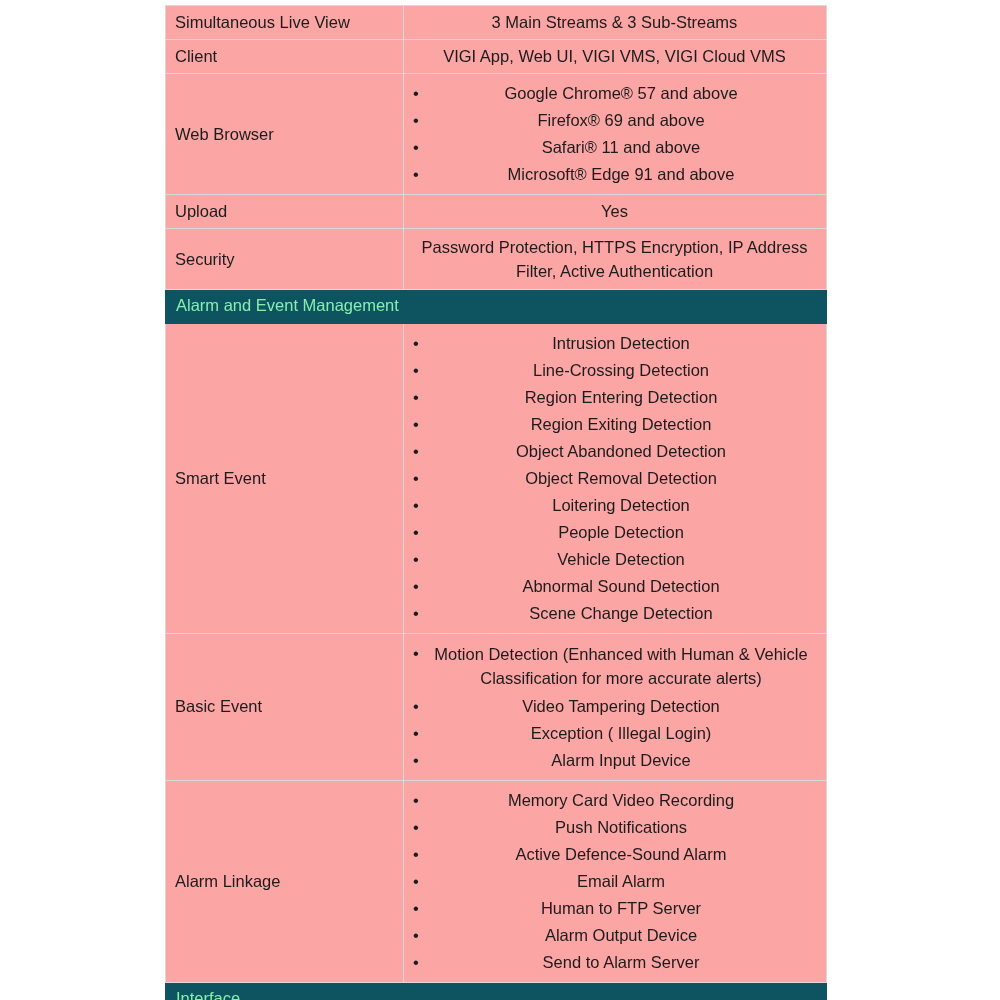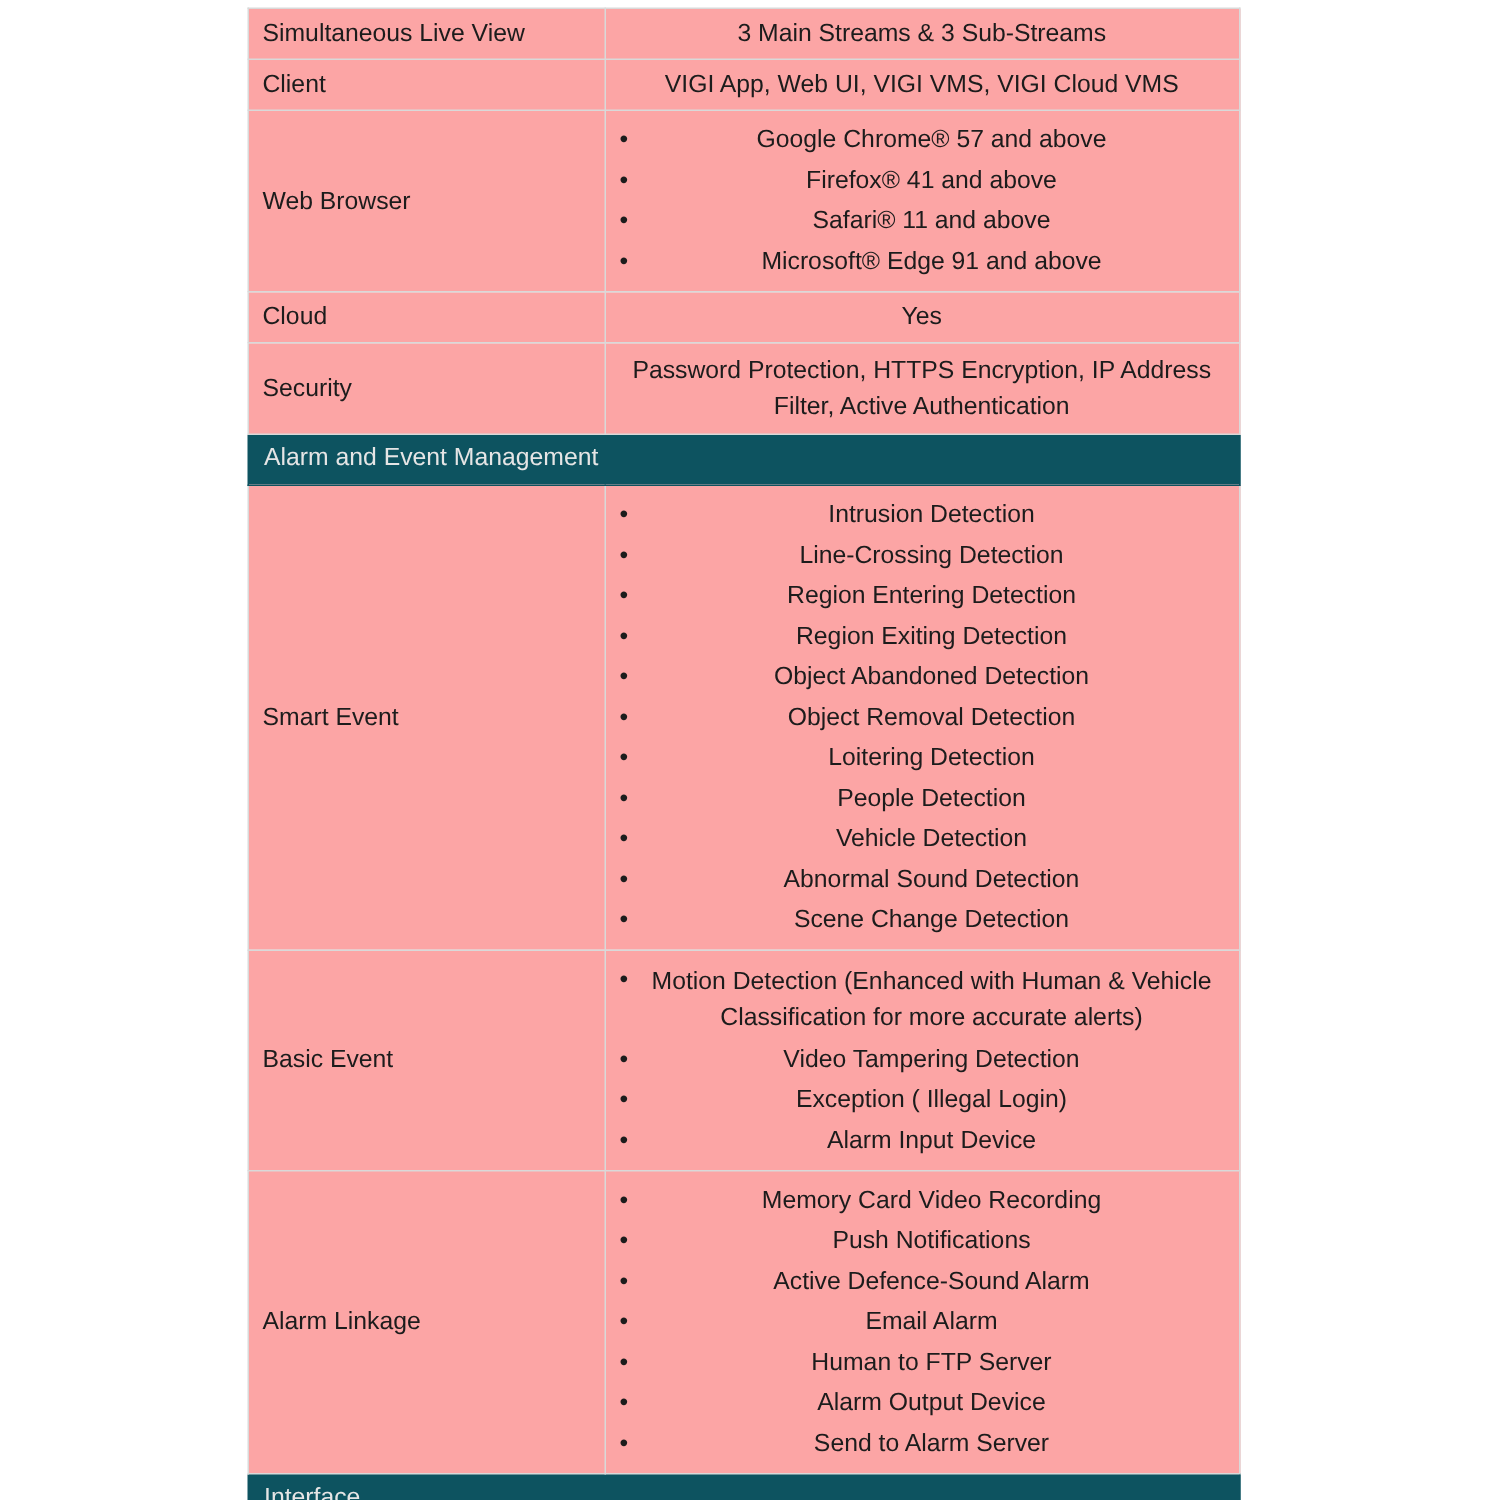--- a/index.html
+++ b/index.html
@@ -49,21 +49,21 @@
 
   td.value-cell {
     padding: 6px 10px 6px 9px;
     text-align: center;
   }
 
   
   tr.section-row td {
     background: #0d5360;
     border: 1px solid #0d5360;
-    color: #e5e5e5;
+    color: #86efac;
     padding: 5px 10px 6px 10px;
     font-size: 16.5px;
     line-height: 1.3;
   }
 
   
   ul.bullets {
     list-style: none;
     margin: 0;
     padding: 0;
@@ -109,28 +109,28 @@
         </tr>
         <tr>
           <td class="label-cell">Client</td>
           <td class="value-cell"><span>VIGI App, Web UI, VIGI VMS, VIGI Cloud VMS</span></td>
         </tr>
         <tr>
           <td class="label-cell">Web Browser</td>
           <td class="value-cell">
             <ul class="bullets">
               <li>Google Chrome® 57 and above</li>
-              <li>Firefox® 41 and above</li>
+              <li>Firefox® 69 and above</li>
               <li>Safari® 11 and above</li>
               <li>Microsoft® Edge 91 and above</li>
             </ul>
           </td>
         </tr>
         <tr>
-          <td class="label-cell">Cloud</td>
+          <td class="label-cell">Upload</td>
           <td class="value-cell"><span>Yes</span></td>
         </tr>
         <tr>
           <td class="label-cell">Security</td>
           <td class="value-cell"><span class="two-line">Password Protection, HTTPS Encryption, IP Address Filter, Active Authentication</span></td>
         </tr>
         <tr class="section-row">
           <td colspan="2">Alarm and Event Management</td>
         </tr>
         <tr>

